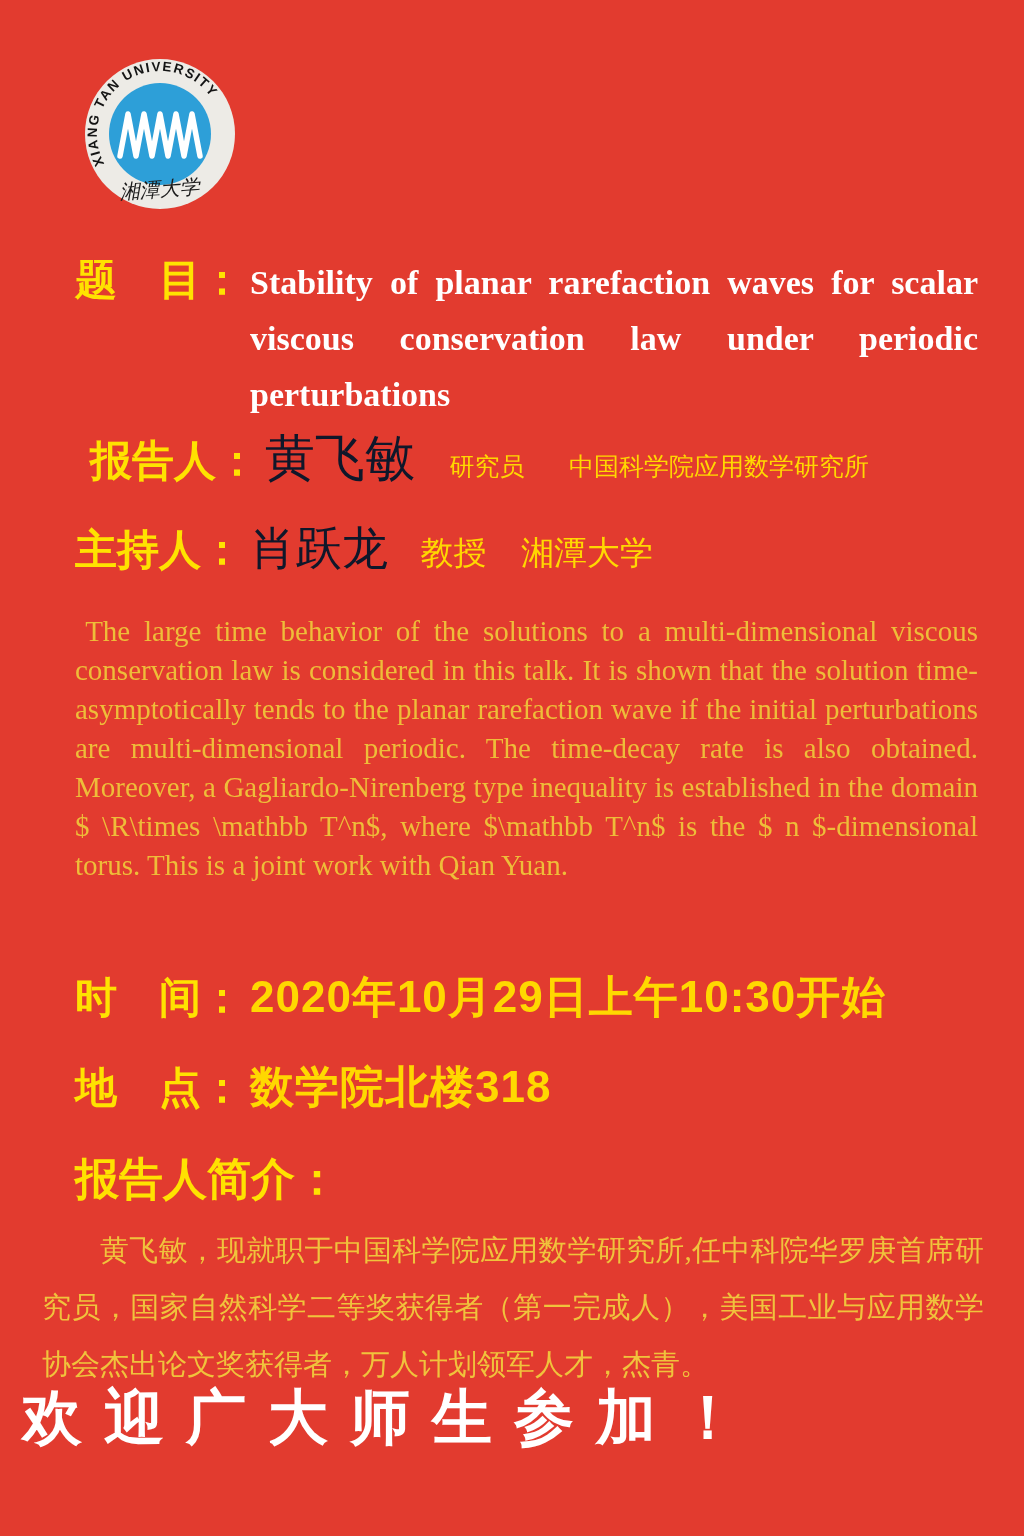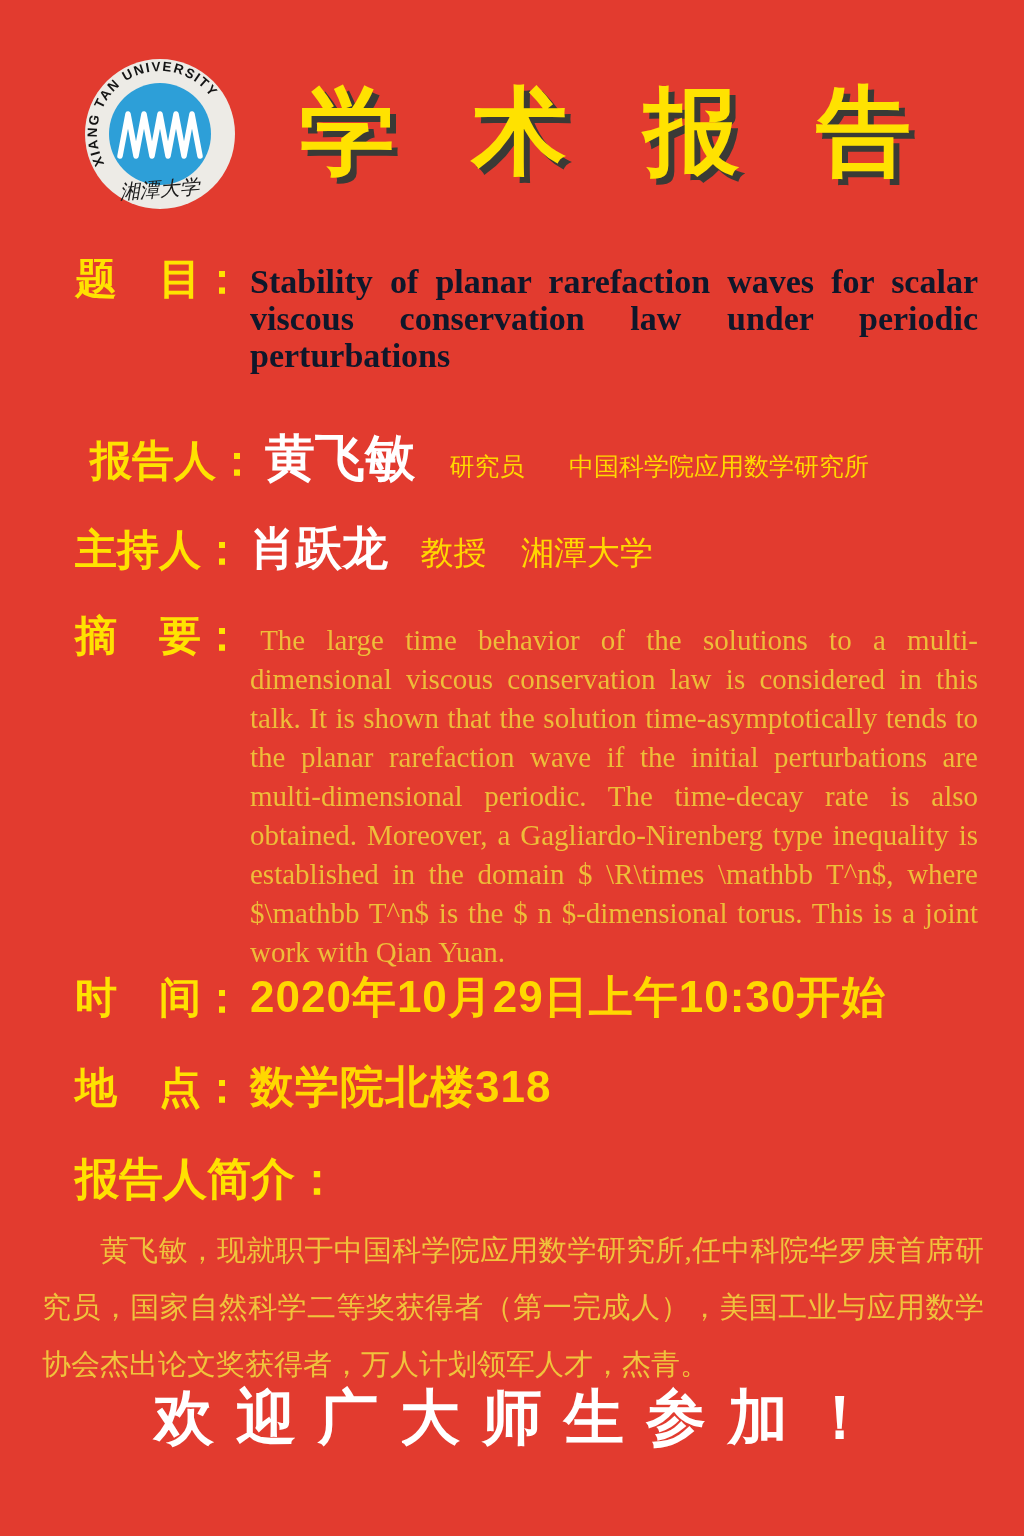--- a/index.html
+++ b/index.html
@@ -32,25 +32,25 @@
   }
   .row-label {
     flex:0 0 175px;
     font-size:42px; font-weight:bold; color:#ffe200;
     white-space:pre; line-height:1.15;
   }
   .row-content { flex:1 1 auto; }
 
   .topic-text {
     font-family:"Liberation Serif", serif;
-    font-size:34px; font-weight:bold; color:#0f172a;
-    line-height:37px; text-align:justify;
+    font-size:34px; font-weight:bold; color:#ffffff;
+    line-height:56px; text-align:justify;
   }
 
-  .person-name   { color:#ffffff; font-weight:bold; }
+  .person-name   { color:#0f172a; font-weight:normal; }
   .person-meta   { color:#ffd800; }
   .speaker .person-name { font-size:50px; margin-right:30px; }
   .speaker .person-meta { font-size:25px; margin-right:40px; }
   .host .person-name    { font-size:46px; margin-right:28px; }
   .host .person-meta    { font-size:33px; margin-right:30px; }
 
   .abstract-text {
     font-family:"Liberation Serif", serif;
     font-size:29px; color:#eebd39;
     line-height:39px; text-align:justify; text-indent:0.35em;
@@ -68,21 +68,20 @@
 
   .bio-text {
     position:absolute; left:42px; right:40px; top:1222px;
     font-family:"Liberation Serif", serif;
     font-size:29px; color:#f0c33c;
     line-height:57px; text-align:justify; text-indent:2em;
   }
 
   .welcome {
     position:absolute; left:0; right:0; top:1378px;
-    text-align:center;
     font-family:"Liberation Serif", serif;
     font-size:60px; font-weight:bold; color:#ffffff;
     letter-spacing:22px; padding-left:22px; white-space:nowrap;
   }
 
   .organizer {
     position:absolute; right:74px; top:1533px;
     font-size:38px; font-weight:bold; color:#ffe200;
     white-space:nowrap;
   }
@@ -107,21 +106,20 @@
     <polyline points="36,98 44,56 52,98 60,56 68,98 76,56 84,98 92,56 100,98 108,56 116,98" fill="none" stroke="#ffffff" stroke-width="5.5" stroke-linecap="round" stroke-linejoin="round"></polyline>
     <defs>
       <path id="arcPath" d="M 21.4 107.5 A 63 63 0 1 1 130.6 107.5" fill="none"></path>
     </defs>
     <text font-size="13.5" font-weight="bold" letter-spacing="1.6" fill="#141414" font-family="Liberation Sans, sans-serif">
       <textPath href="#arcPath" xlink:href="#arcPath" startOffset="2">XIANG TAN UNIVERSITY</textPath>
     </text>
     <text x="76" y="138" text-anchor="middle" font-size="20" fill="#1a1a1a" font-family="Liberation Serif, serif" font-style="italic" transform="rotate(-4 76 138)">湘潭大学</text>
   </svg>
 
-  <div class="main-title">学术报告</div>
 
   <div class="row row-topic">
     <div class="row-label">题　目：</div>
     <div class="row-content topic-text">Stability of planar rarefaction waves for scalar viscous conservation law under periodic perturbations</div>
   </div>
 
   <div class="row row-speaker speaker">
     <div class="row-label">报告人：</div>
     <div class="row-content">
       <span class="person-name">黄飞敏</span>
@@ -133,21 +131,20 @@
   <div class="row row-host host">
     <div class="row-label">主持人：</div>
     <div class="row-content">
       <span class="person-name">肖跃龙</span>
       <span class="person-meta">教授</span>
       <span class="person-meta">湘潭大学</span>
     </div>
   </div>
 
   <div class="row row-abstract">
-    <div class="row-label">摘　要：</div>
     <div class="row-content abstract-text">The large time behavior of the solutions to a multi-dimensional viscous conservation law is considered in this talk. It is shown that the solution time-asymptotically tends to the planar rarefaction wave if the initial perturbations are multi-dimensional periodic. The time-decay rate is also obtained. Moreover, a Gagliardo-Nirenberg type inequality is established in the domain $ \R\times \mathbb T^n$, where $\mathbb T^n$ is the $ n $-dimensional torus. This is a joint work with Qian Yuan.</div>
   </div>
 
   <div class="row row-time">
     <div class="row-label">时　间：</div>
     <div class="row-content value-text">2020年10月29日上午10:30开始</div>
   </div>
 
   <div class="row row-place">
     <div class="row-label">地　点：</div>

